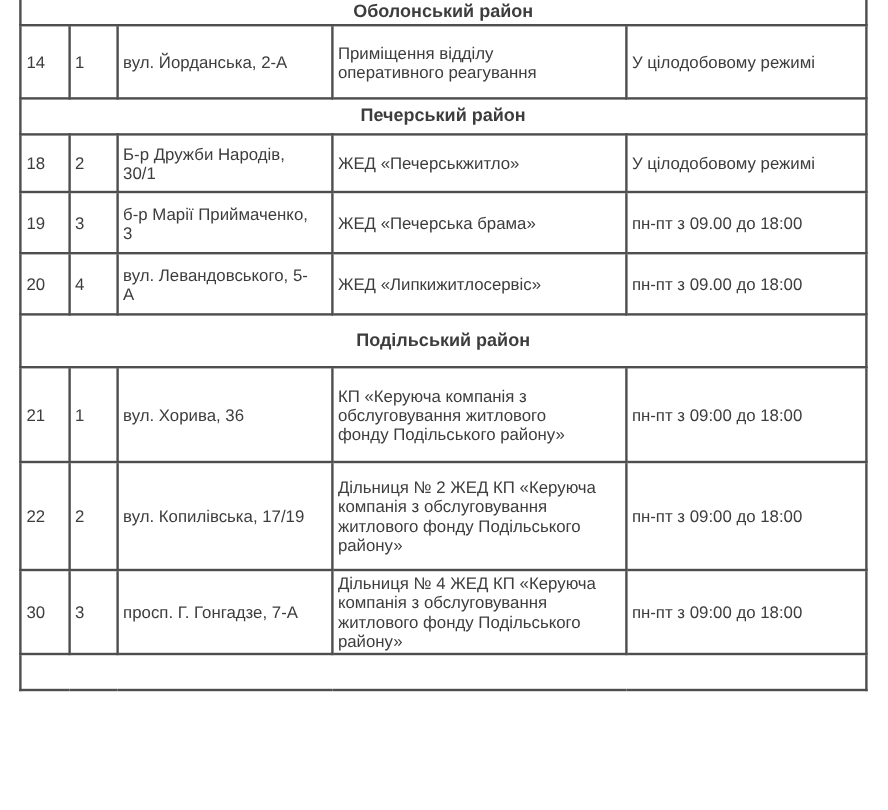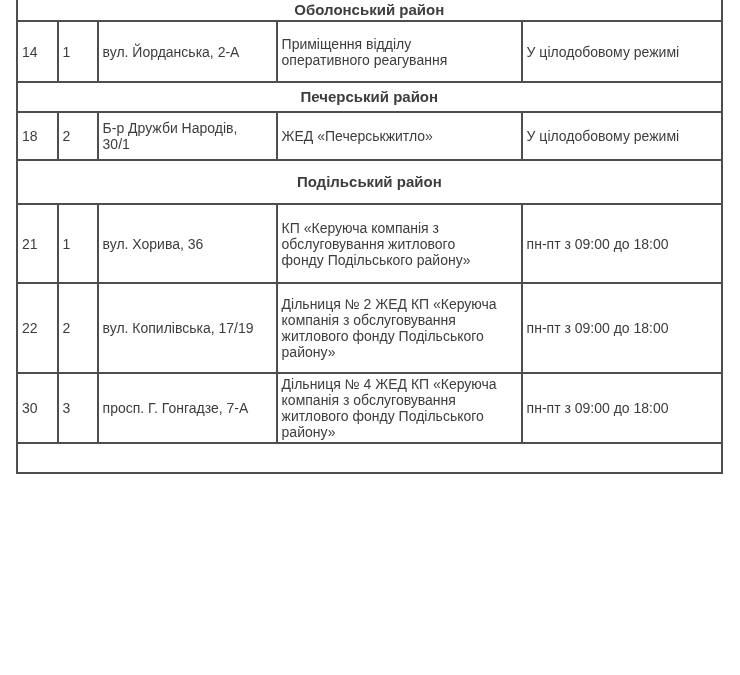--- a/index.html
+++ b/index.html
@@ -75,20 +75,36 @@
           <td colspan="5">Печерський район</td>
         </tr>
         <tr style="height: 48px;">
           <td class="c-num">18</td>
           <td class="c-sub">2</td>
           <td class="c-address">Б-р Дружби Народів,
 30/1</td>
           <td class="c-org">ЖЕД «Печерськжитло»</td>
           <td class="c-schedule">У цілодобовому режимі</td>
         </tr>
+        <tr style="height: 51px;">
+          <td class="c-num">19</td>
+          <td class="c-sub">3</td>
+          <td class="c-address">б-р Марії Приймаченко,
+3</td>
+          <td class="c-org">ЖЕД «Печерська брама»</td>
+          <td class="c-schedule">пн-пт з 09.00 до 18:00</td>
+        </tr>
+        <tr style="height: 51px;">
+          <td class="c-num">20</td>
+          <td class="c-sub">4</td>
+          <td class="c-address">вул. Левандовського, 5-
+А</td>
+          <td class="c-org">ЖЕД «Липкижитлосервіс»</td>
+          <td class="c-schedule">пн-пт з 09.00 до 18:00</td>
+        </tr>
         <tr class="district-row" style="height: 44px; padding-left: 36px;">
           <td colspan="5">Подільський район</td>
         </tr>
         <tr style="height: 79px;">
           <td class="c-num">21</td>
           <td class="c-sub">1</td>
           <td class="c-address">вул. Хорива, 36</td>
           <td class="c-org">КП «Керуюча компанія з
 обслуговування житлового
 фонду Подільського району»</td>

